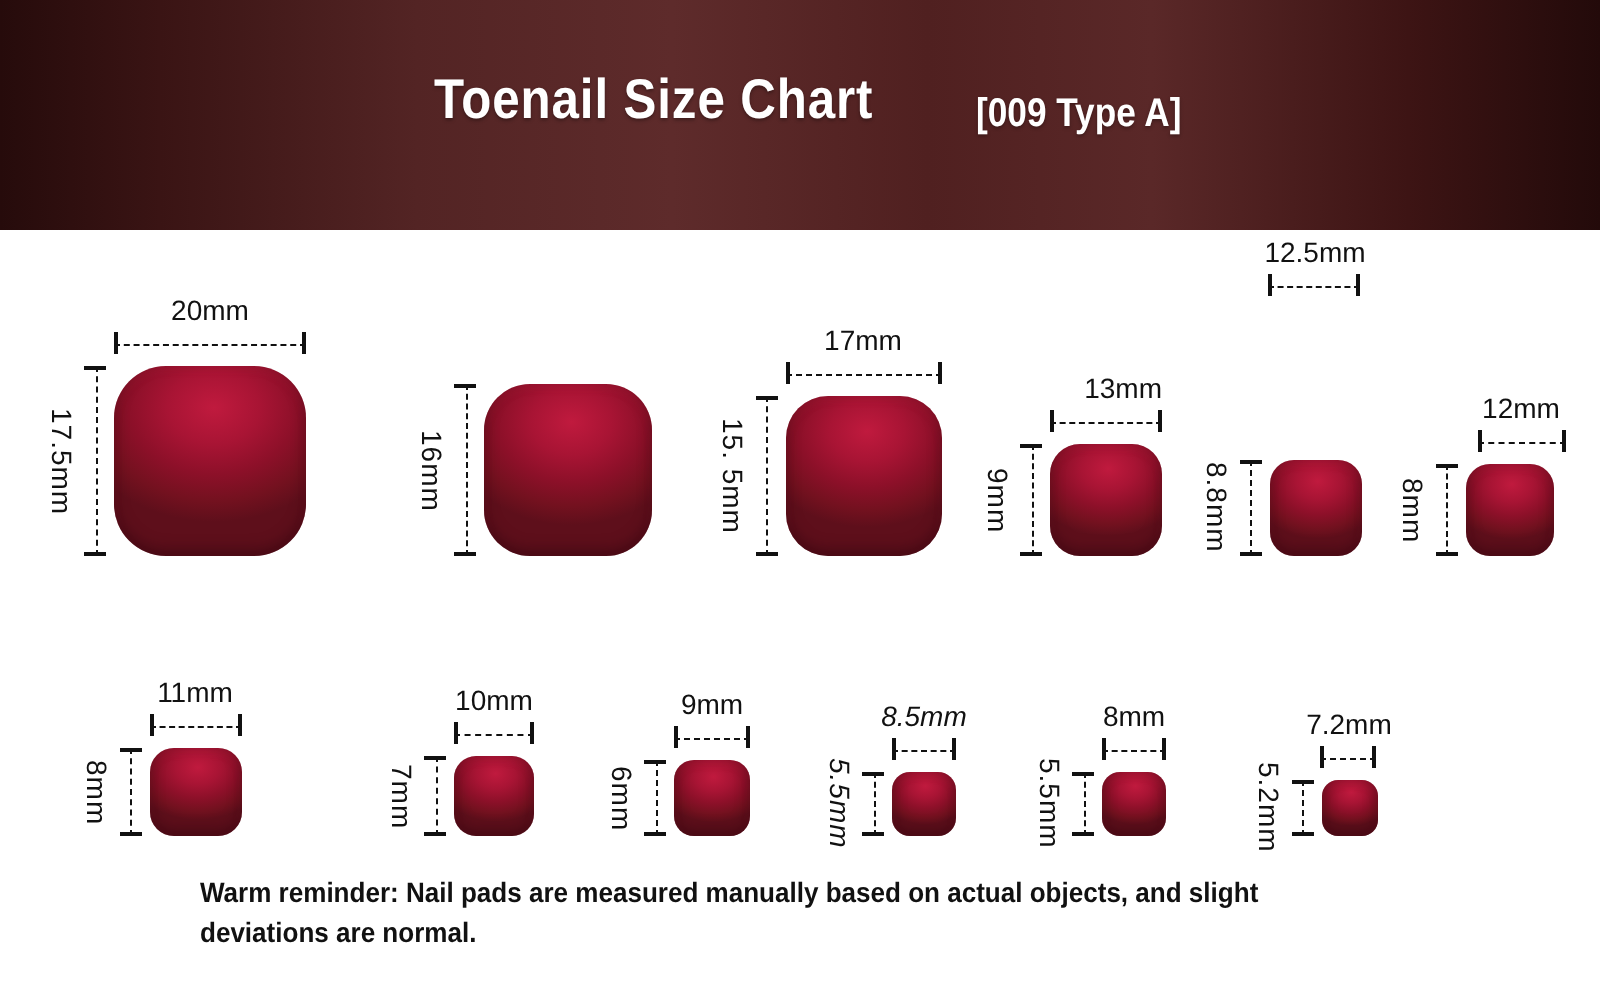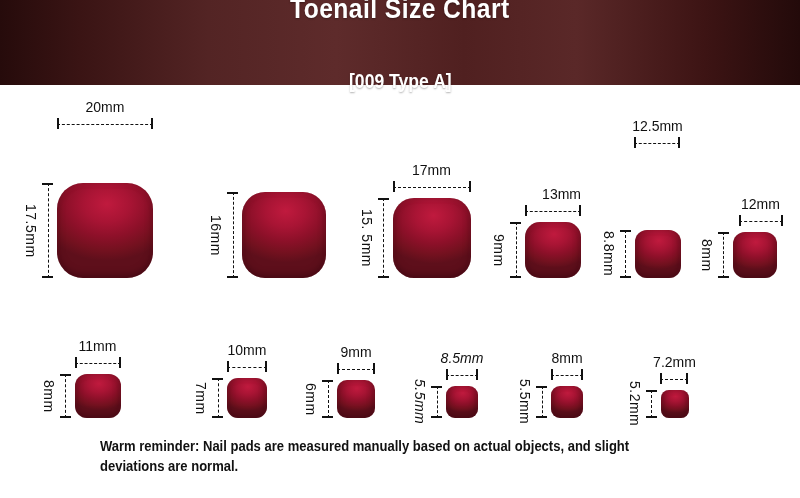--- a/index.html
+++ b/index.html
@@ -11,32 +11,32 @@
     font-family: "Liberation Sans", sans-serif;
     overflow: hidden;
     position: relative;
   }
 
   
   .header {
     position: absolute;
     left: 0; top: 0;
     width: 800px;
-    height: 85px;
+    height: 115px;
     background: linear-gradient(90deg,
         #260b0b 0%,
         #3a1414 10%,
         #532424 26%,
         #5e2b2b 42%,
         #502020 58%,
         #5a2828 72%,
         #3d1414 88%,
         #230a0a 100%);
     display: flex;
-    flex-direction: column;
+    flex-direction: row;
     align-items: center;
     justify-content: center;
     gap: 29px;
   }
   .chart-title {
     color: #ffffff;
     font-size: 28px;
     font-weight: bold;
     letter-spacing: 0.5px;
     transform: scaleX(0.88);
@@ -173,21 +173,21 @@
 </style>
 </head>
 <body>
 
 <div class="header">
   <div class="chart-title">Toenail Size Chart</div>
   <div class="chart-subtitle">[009 Type A]</div>
 </div>
 
 <div class="row" id="row-1">
-    <div class="nail-cell" style="width: 200px; gap: 48px;">
+    <div class="nail-cell" style="width: 200px;">
       <div class="dim-top" style="margin-left: 10px;">
         <div class="dim-top-label">20mm</div>
         <div class="dim-top-line" style="width: 96px;">
           <span class="dim-cap-l"></span>
           <span class="dim-cap-r"></span>
         </div>
       </div>
       <div style="position: relative; display: flex; align-items: flex-end; margin-left: 10px;">
         <div class="dim-left" style="height: 95px; right: 100px;">
           <div class="dim-left-label">17.5mm</div>

